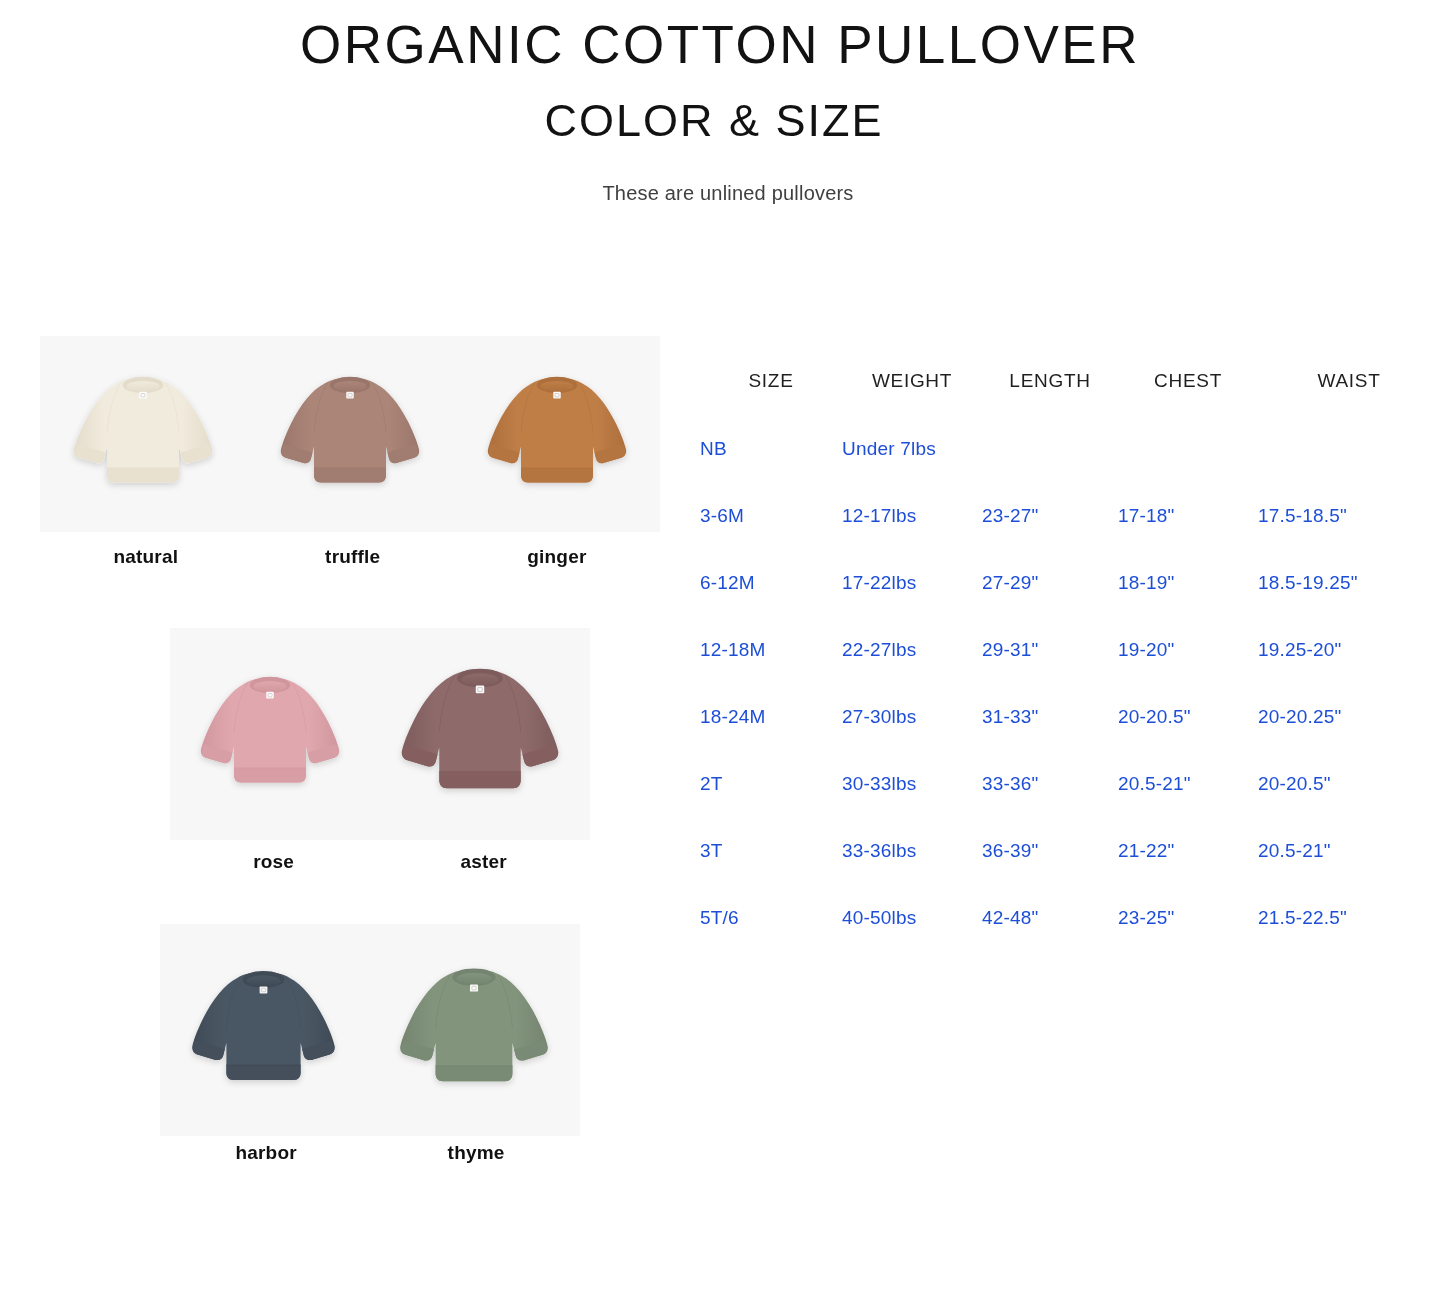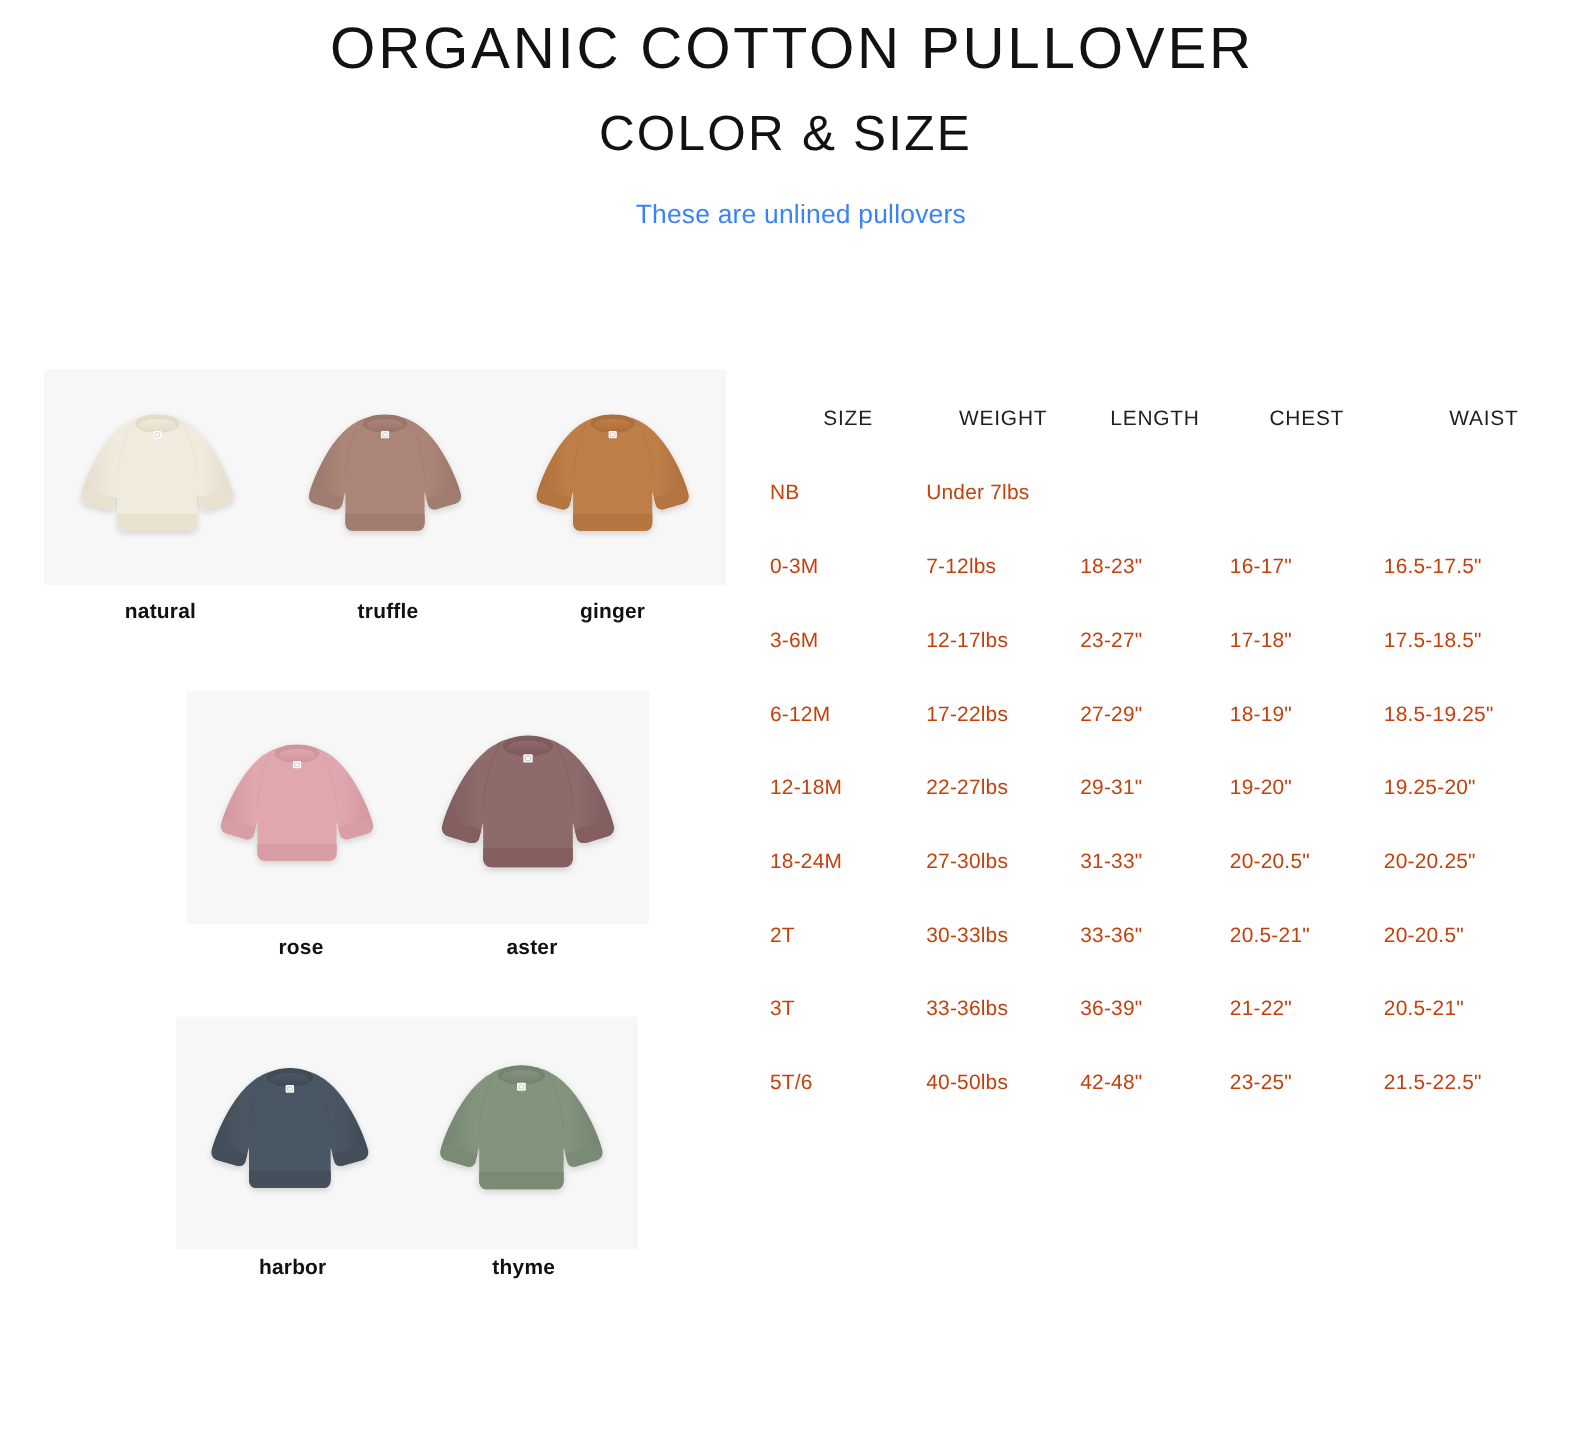--- a/index.html
+++ b/index.html
@@ -29,23 +29,23 @@
   }
   .title-sub {
     font-size: 45px;
     letter-spacing: 2px;
     font-weight: 400;
     line-height: 1.05;
     color: #121212;
     margin: 24px 12px 0 0;
   }
   .tagline {
-    font-size: 24px;
+    font-size: 20px;
     font-weight: 400;
-    color: #3b82f6;
+    color: #404040;
     margin: 38px 0 0 16px;
     letter-spacing: 0.2px;
   }
 
   
   .content { position: absolute; top: 0; left: 0; width: 1440px; height: 1300px; }
   .colors-col { position: absolute; left: 0; top: 0; width: 690px; height: 1300px; }
   .table-col  { position: absolute; left: 700px; top: 370px; width: 740px; }
 
   
@@ -93,21 +93,21 @@
     font-weight: 400;
     color: #1f1f1f;
     letter-spacing: 0.7px;
     padding: 0 0 46px 0;
     vertical-align: top;
   }
   table.size-table td {
     text-align: left;
     font-size: 19px;
     font-weight: 400;
-    color: #c2410c;
+    color: #1d4ed8;
     letter-spacing: 0.2px;
     padding: 0 0 45px 0;
     vertical-align: top;
     white-space: nowrap;
   }
   table.size-table tr:last-child td { padding-bottom: 0; }
   .col-size   { width: 142px; }
   .col-weight { width: 140px; }
   .col-length { width: 136px; }
   .col-chest  { width: 140px; }
@@ -690,27 +690,20 @@
           <th>WAIST</th>
         </tr>
       </thead>
       <tbody id="size-table-body">
           <tr>
             <td>NB</td>
             <td>Under 7lbs</td>
             <td></td>
             <td></td>
             <td></td>
-          </tr>
-          <tr>
-            <td>0-3M</td>
-            <td>7-12lbs</td>
-            <td>18-23"</td>
-            <td>16-17"</td>
-            <td>16.5-17.5"</td>
           </tr>
           <tr>
             <td>3-6M</td>
             <td>12-17lbs</td>
             <td>23-27"</td>
             <td>17-18"</td>
             <td>17.5-18.5"</td>
           </tr>
           <tr>
             <td>6-12M</td>

